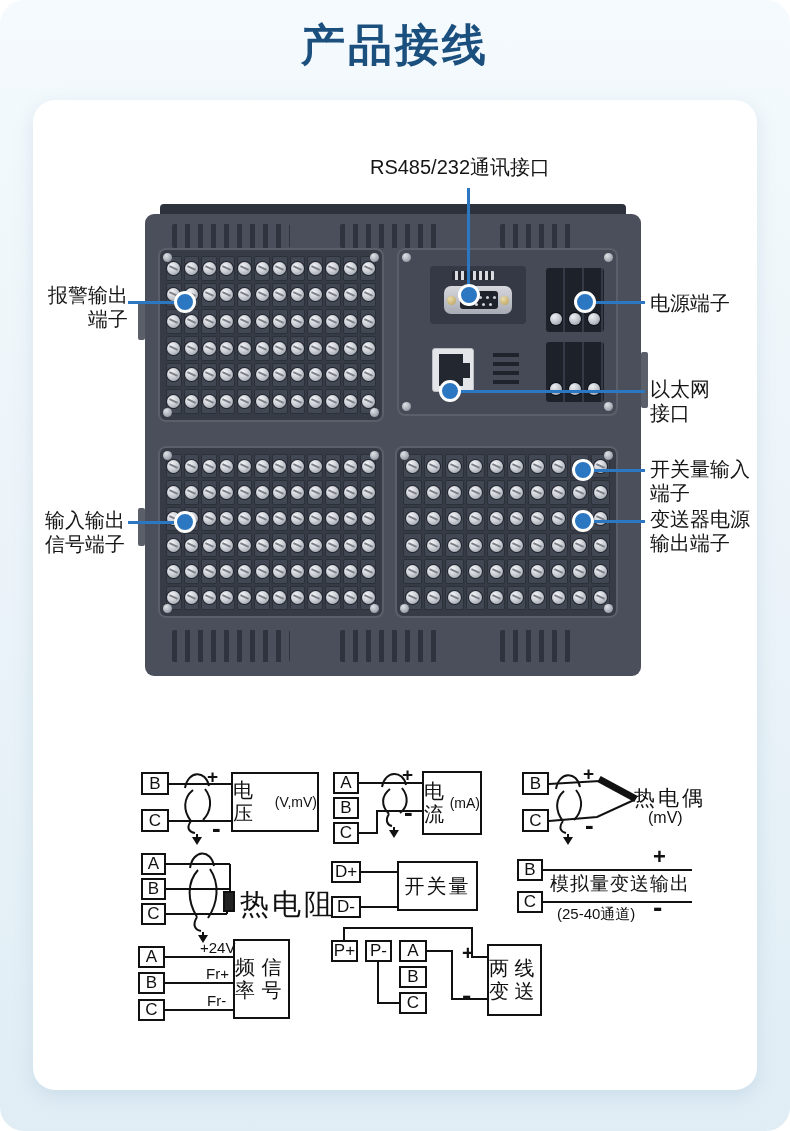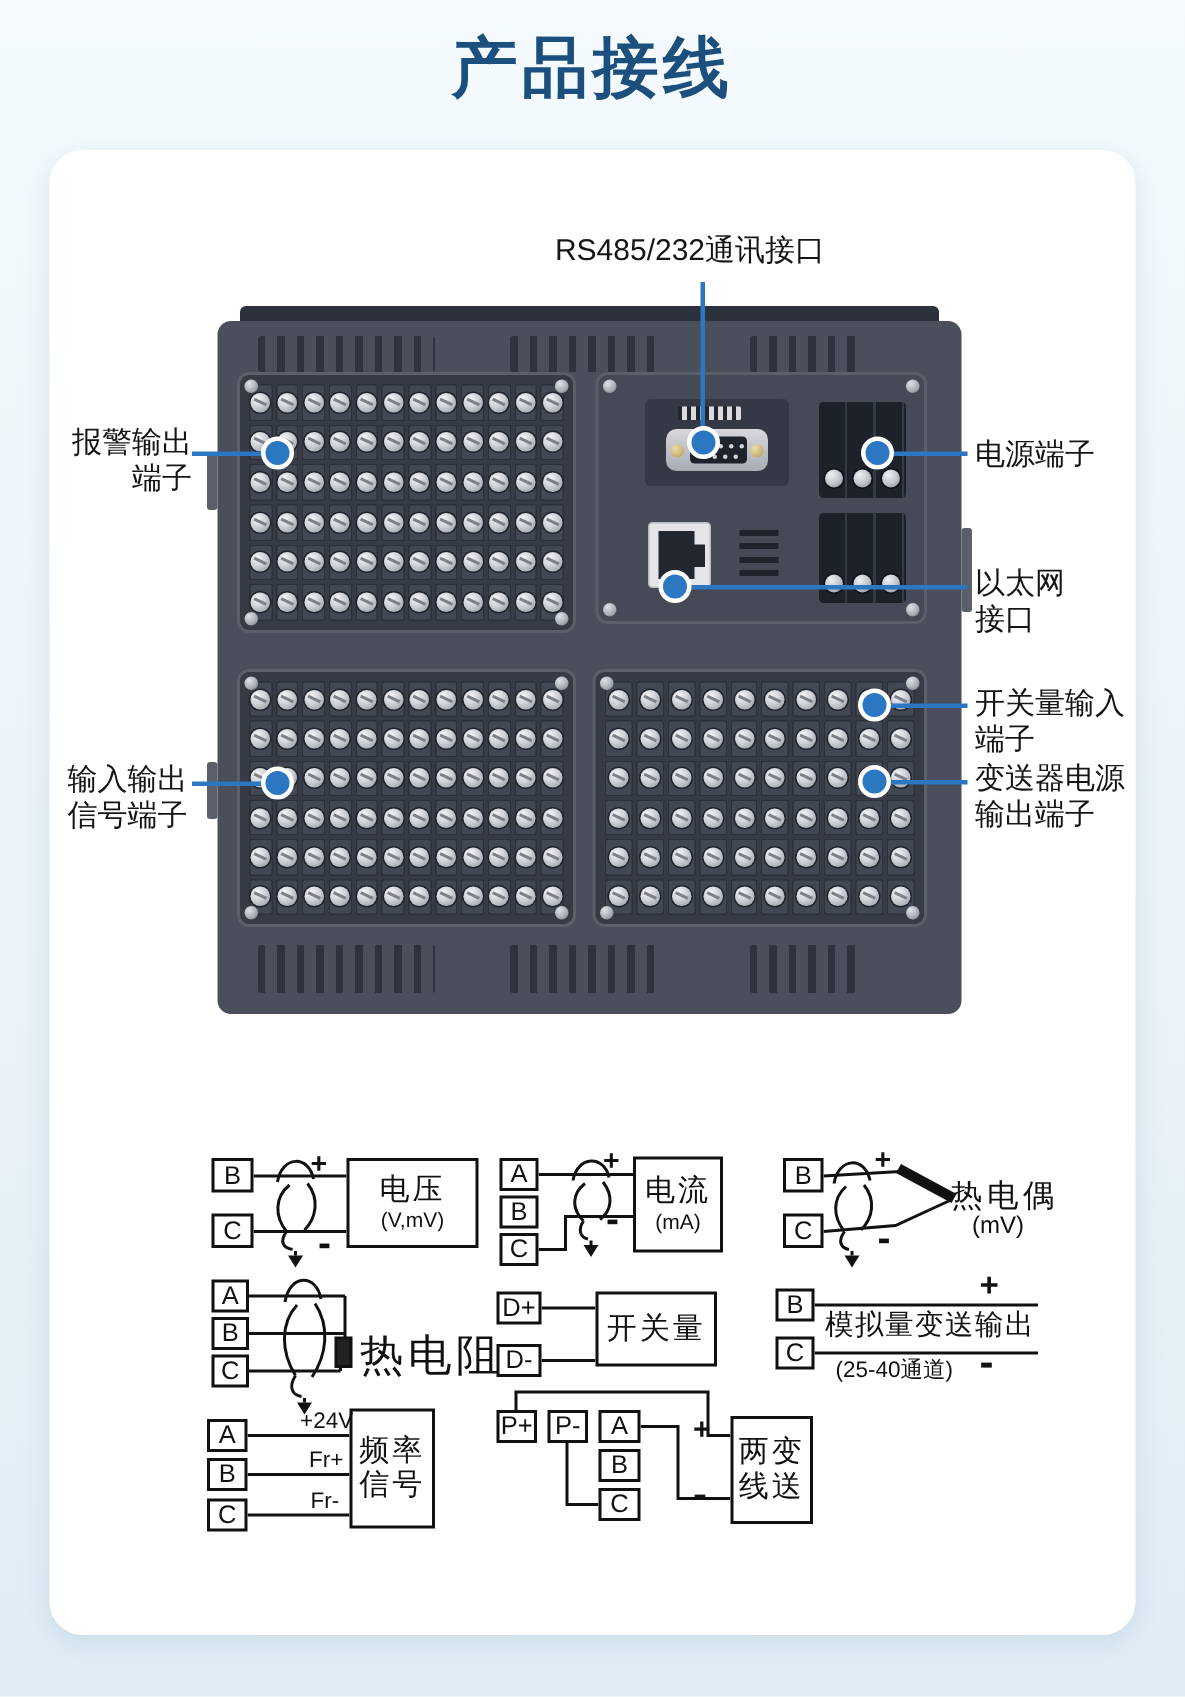--- a/index.html
+++ b/index.html
@@ -1,18 +1,18 @@
 <!DOCTYPE html>
 <html><head>
 <meta charset="utf-8">
 <style>
   html,body{margin:0;padding:0;}
   .page{position:relative;width:790px;height:1131px;overflow:hidden;
     background:linear-gradient(180deg,#f4fafd 0%,#ecf4f9 45%,#e0edf5 100%);
-    font-family:"Liberation Sans","DejaVu Sans",sans-serif;color:#151515;}
+    font-family:"Liberation Sans","DejaVu Sans",sans-serif;color:#151515;border-radius:24px;}
   .title{position:absolute;left:0;top:16px;width:100%;margin:0;text-align:center;
     font-size:44px;font-weight:bold;color:#1b4f7e;letter-spacing:3px;}
   .card{position:absolute;left:33px;top:100px;width:724px;height:990px;background:#fff;
     border-radius:22px;box-shadow:0 6px 18px rgba(140,175,200,.25);}
   
   .dev-top{position:absolute;left:160px;top:204px;width:466px;height:14px;background:#2c313b;border-radius:4px 4px 0 0;}
   .dev-body{position:absolute;left:145px;top:214px;width:496px;height:462px;background:#4a4f5b;border-radius:9px;}
   .vent{position:absolute;background:repeating-linear-gradient(90deg,#2e333e 0 5px,transparent 5px 13px);border-radius:2px;}
   .tab{position:absolute;width:7px;background:#5a5f6a;border-radius:2px;}
   .panel{position:absolute;background:#363b46;border:2px solid #5b5f6a;border-radius:8px;box-sizing:border-box;}
@@ -52,21 +52,21 @@
   .cline{position:absolute;background:#2b77c2;}
   .cdot{position:absolute;width:16px;height:16px;border-radius:50%;background:#2b77c2;border:3px solid #fff;
     transform:translate(-50%,-50%);}
   .lbl{position:absolute;font-size:20px;line-height:24px;color:#151515;}
   .lbl span{display:block;}
   
   .wsvg{position:absolute;left:0;top:0;pointer-events:none;}
   .tb{position:absolute;border:2px solid #111;background:#fff;box-sizing:border-box;
     display:flex;align-items:center;justify-content:center;font-size:17px;color:#111;}
   .nb{position:absolute;border:2px solid #111;background:#fff;box-sizing:border-box;color:#111;
-    display:flex;flex-direction:column;align-items:center;justify-content:center;line-height:1.15;}
+    display:flex;flex-direction:row;align-items:center;justify-content:center;line-height:1.15;}
   .nb .big{font-size:20px;letter-spacing:2px;}
   .nb .small{font-size:14px;}
   .sym{position:absolute;font-weight:bold;color:#111;line-height:1;}
   .wl{position:absolute;font-size:15px;color:#111;line-height:1;}
   .ftxt{position:absolute;color:#111;line-height:1;}
 </style>
 </head>
 <body>
 
 <div class="page">

